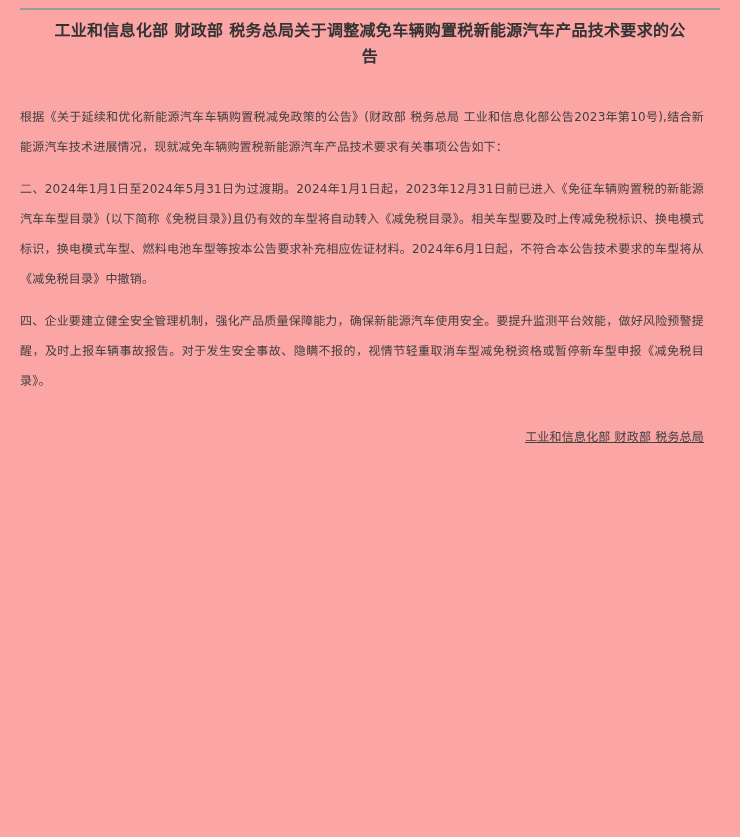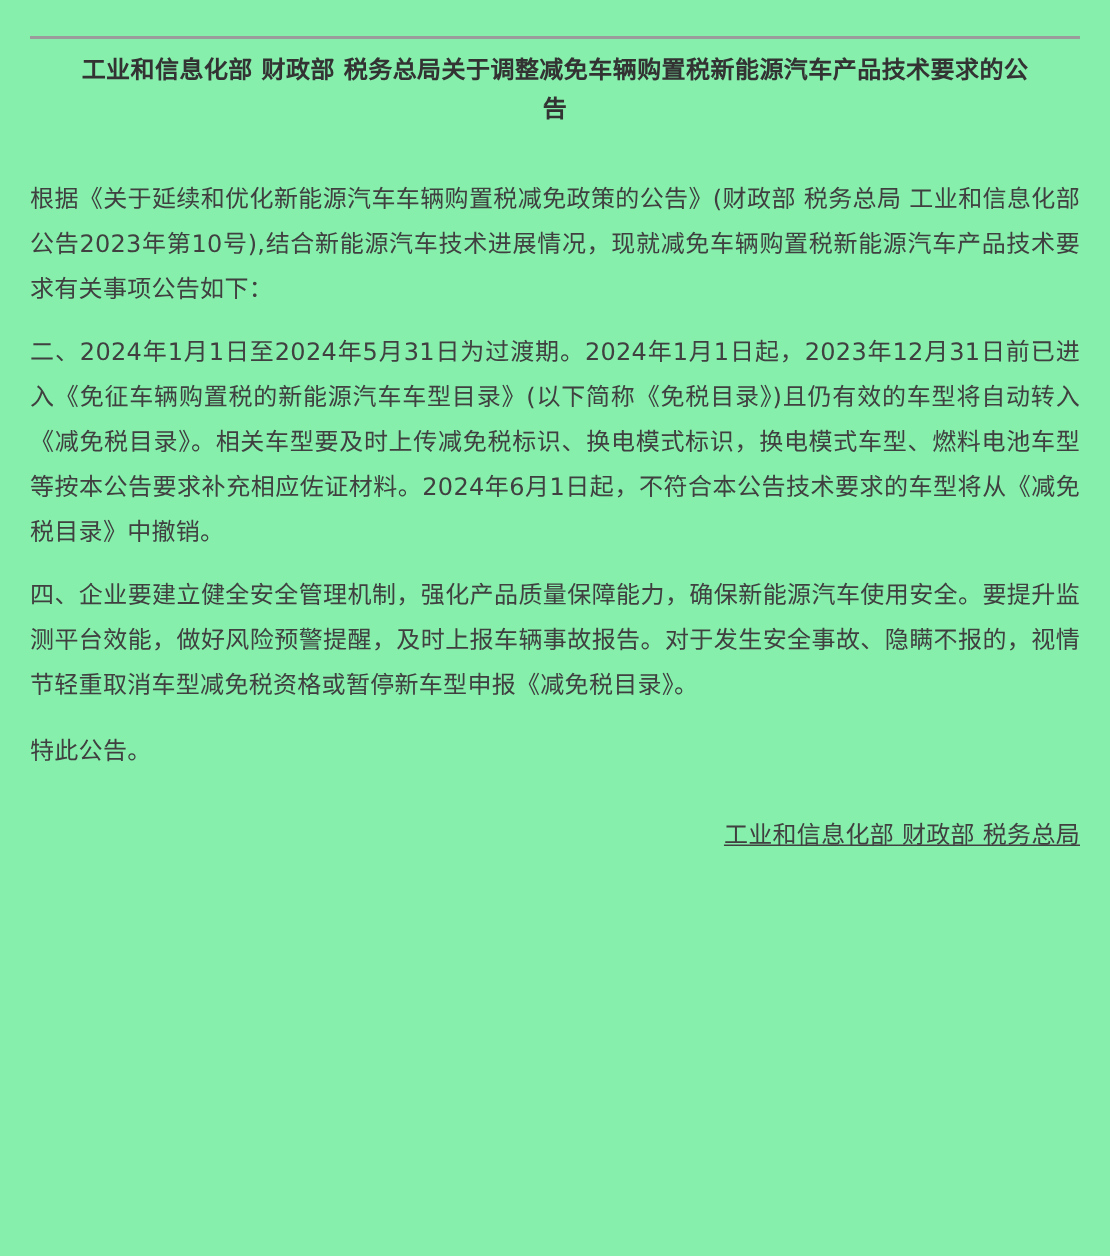--- a/index.html
+++ b/index.html
@@ -4,44 +4,44 @@
 <style>
   html, body {
     margin: 0;
     padding: 0;
     background: #ffffff;
   }
   .page {
     width: 740px;
     height: 837px;
     box-sizing: border-box;
-    padding: 24px 20px 0 20px;
-    background: #86efac;
+    padding: 8px 20px 0 20px;
+    background: #fca5a5;
     font-family: "DejaVu Sans", "Liberation Sans", sans-serif;
     overflow: hidden;
   }
   .top-rule {
     height: 0;
     border-top: 2px solid #9b9b9b;
     margin: 0;
   }
   .doc-title {
     margin: 8px 28px 32px 28px;
     font-size: 16px;
     font-weight: 700;
     color: #333333;
     text-align: center;
     line-height: 26px;
     letter-spacing: 0.3px;
   }
   .para {
-    font-size: 16px;
+    font-size: 12px;
     color: #404040;
     line-height: 30px;
-    margin: 0 0 12px 0;
+    margin: 0 16px 12px 0;
     text-align: justify;
     letter-spacing: 0.2px;
     word-break: break-all;
   }
   .closing {
     margin-top: 14px;
   }
   .signature {
     text-align: right;
     margin-top: 26px;
@@ -59,17 +59,16 @@
   <h1 class="doc-title">工业和信息化部 财政部 税务总局关于调整减免车辆购置税新能源汽车产品技术要求的公告</h1>
 
   <p class="para">根据《关于延续和优化新能源汽车车辆购置税减免政策的公告》(财政部 税务总局 工业和信息化部公告2023年第10号),结合新能源汽车技术进展情况，现就减免车辆购置税新能源汽车产品技术要求有关事项公告如下：</p>
 
 
   <p class="para">二、2024年1月1日至2024年5月31日为过渡期。2024年1月1日起，2023年12月31日前已进入《免征车辆购置税的新能源汽车车型目录》(以下简称《免税目录》)且仍有效的车型将自动转入《减免税目录》。相关车型要及时上传减免税标识、换电模式标识，换电模式车型、燃料电池车型等按本公告要求补充相应佐证材料。2024年6月1日起，不符合本公告技术要求的车型将从《减免税目录》中撤销。</p>
 
 
   <p class="para">四、企业要建立健全安全管理机制，强化产品质量保障能力，确保新能源汽车使用安全。要提升监测平台效能，做好风险预警提醒，及时上报车辆事故报告。对于发生安全事故、隐瞒不报的，视情节轻重取消车型减免税资格或暂停新车型申报《减免税目录》。</p>
 
-  <p class="para closing">特此公告。</p>
 
   <p class="para signature">工业和信息化部 财政部 税务总局</p>
 
 </div>
 
 </body></html>

